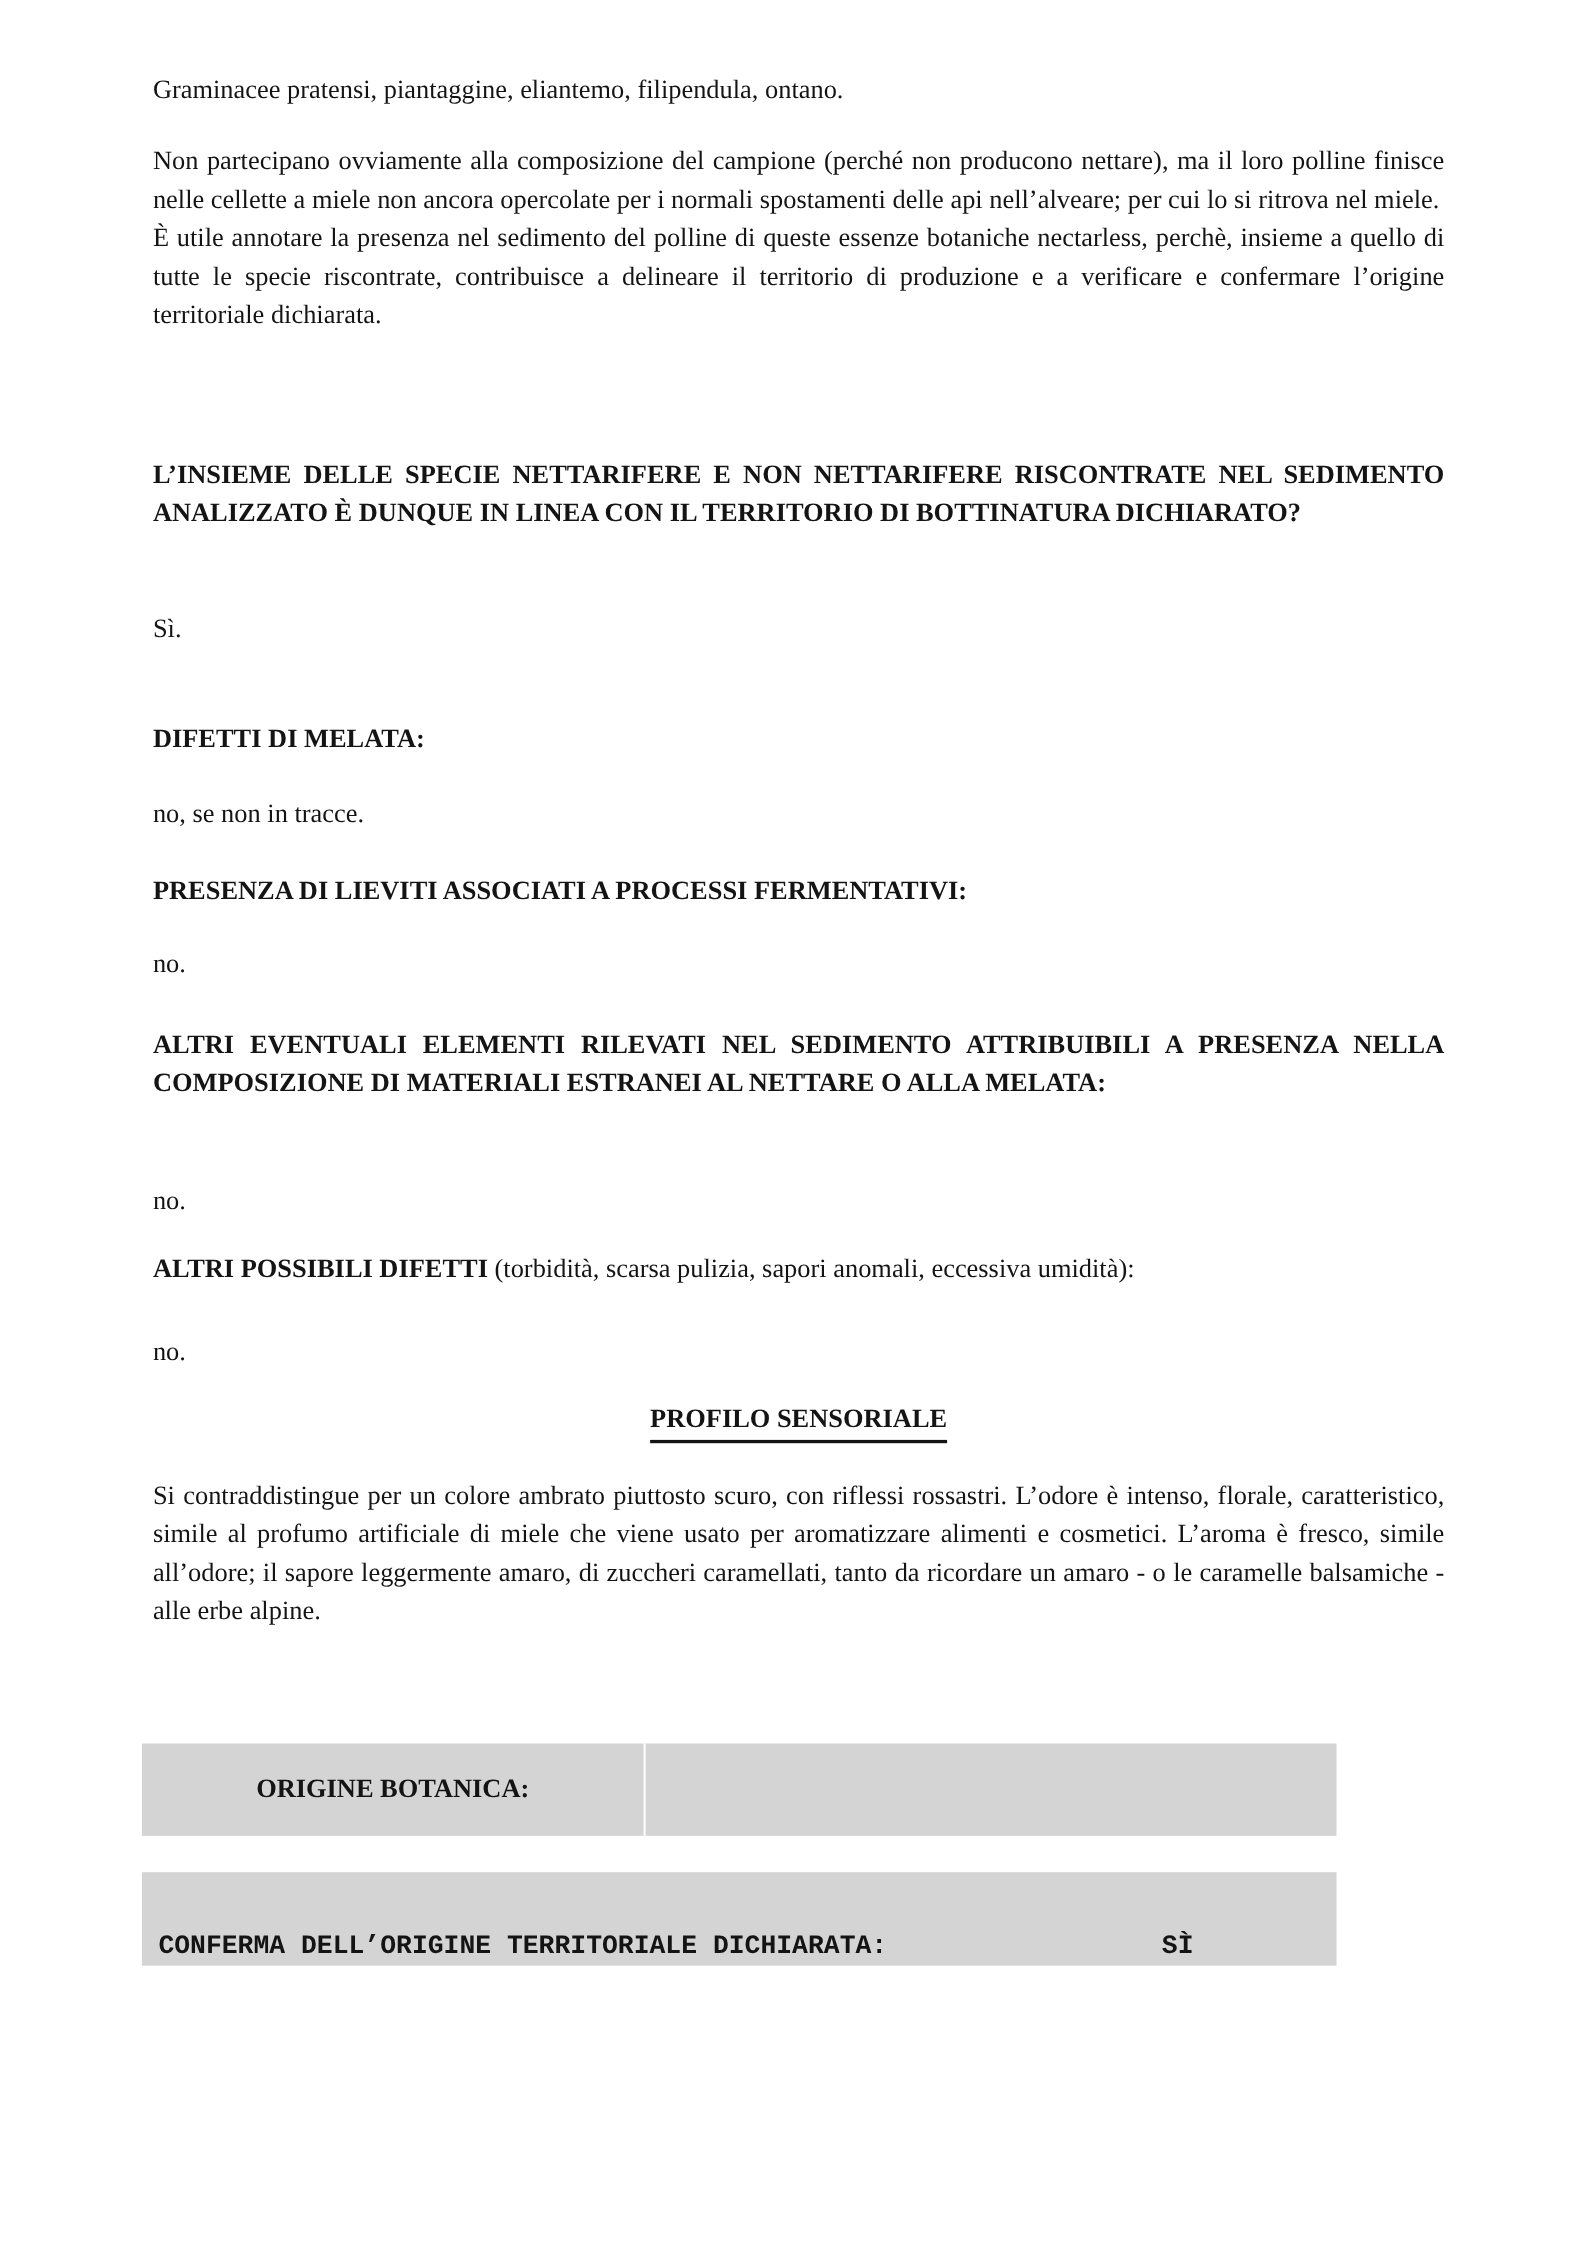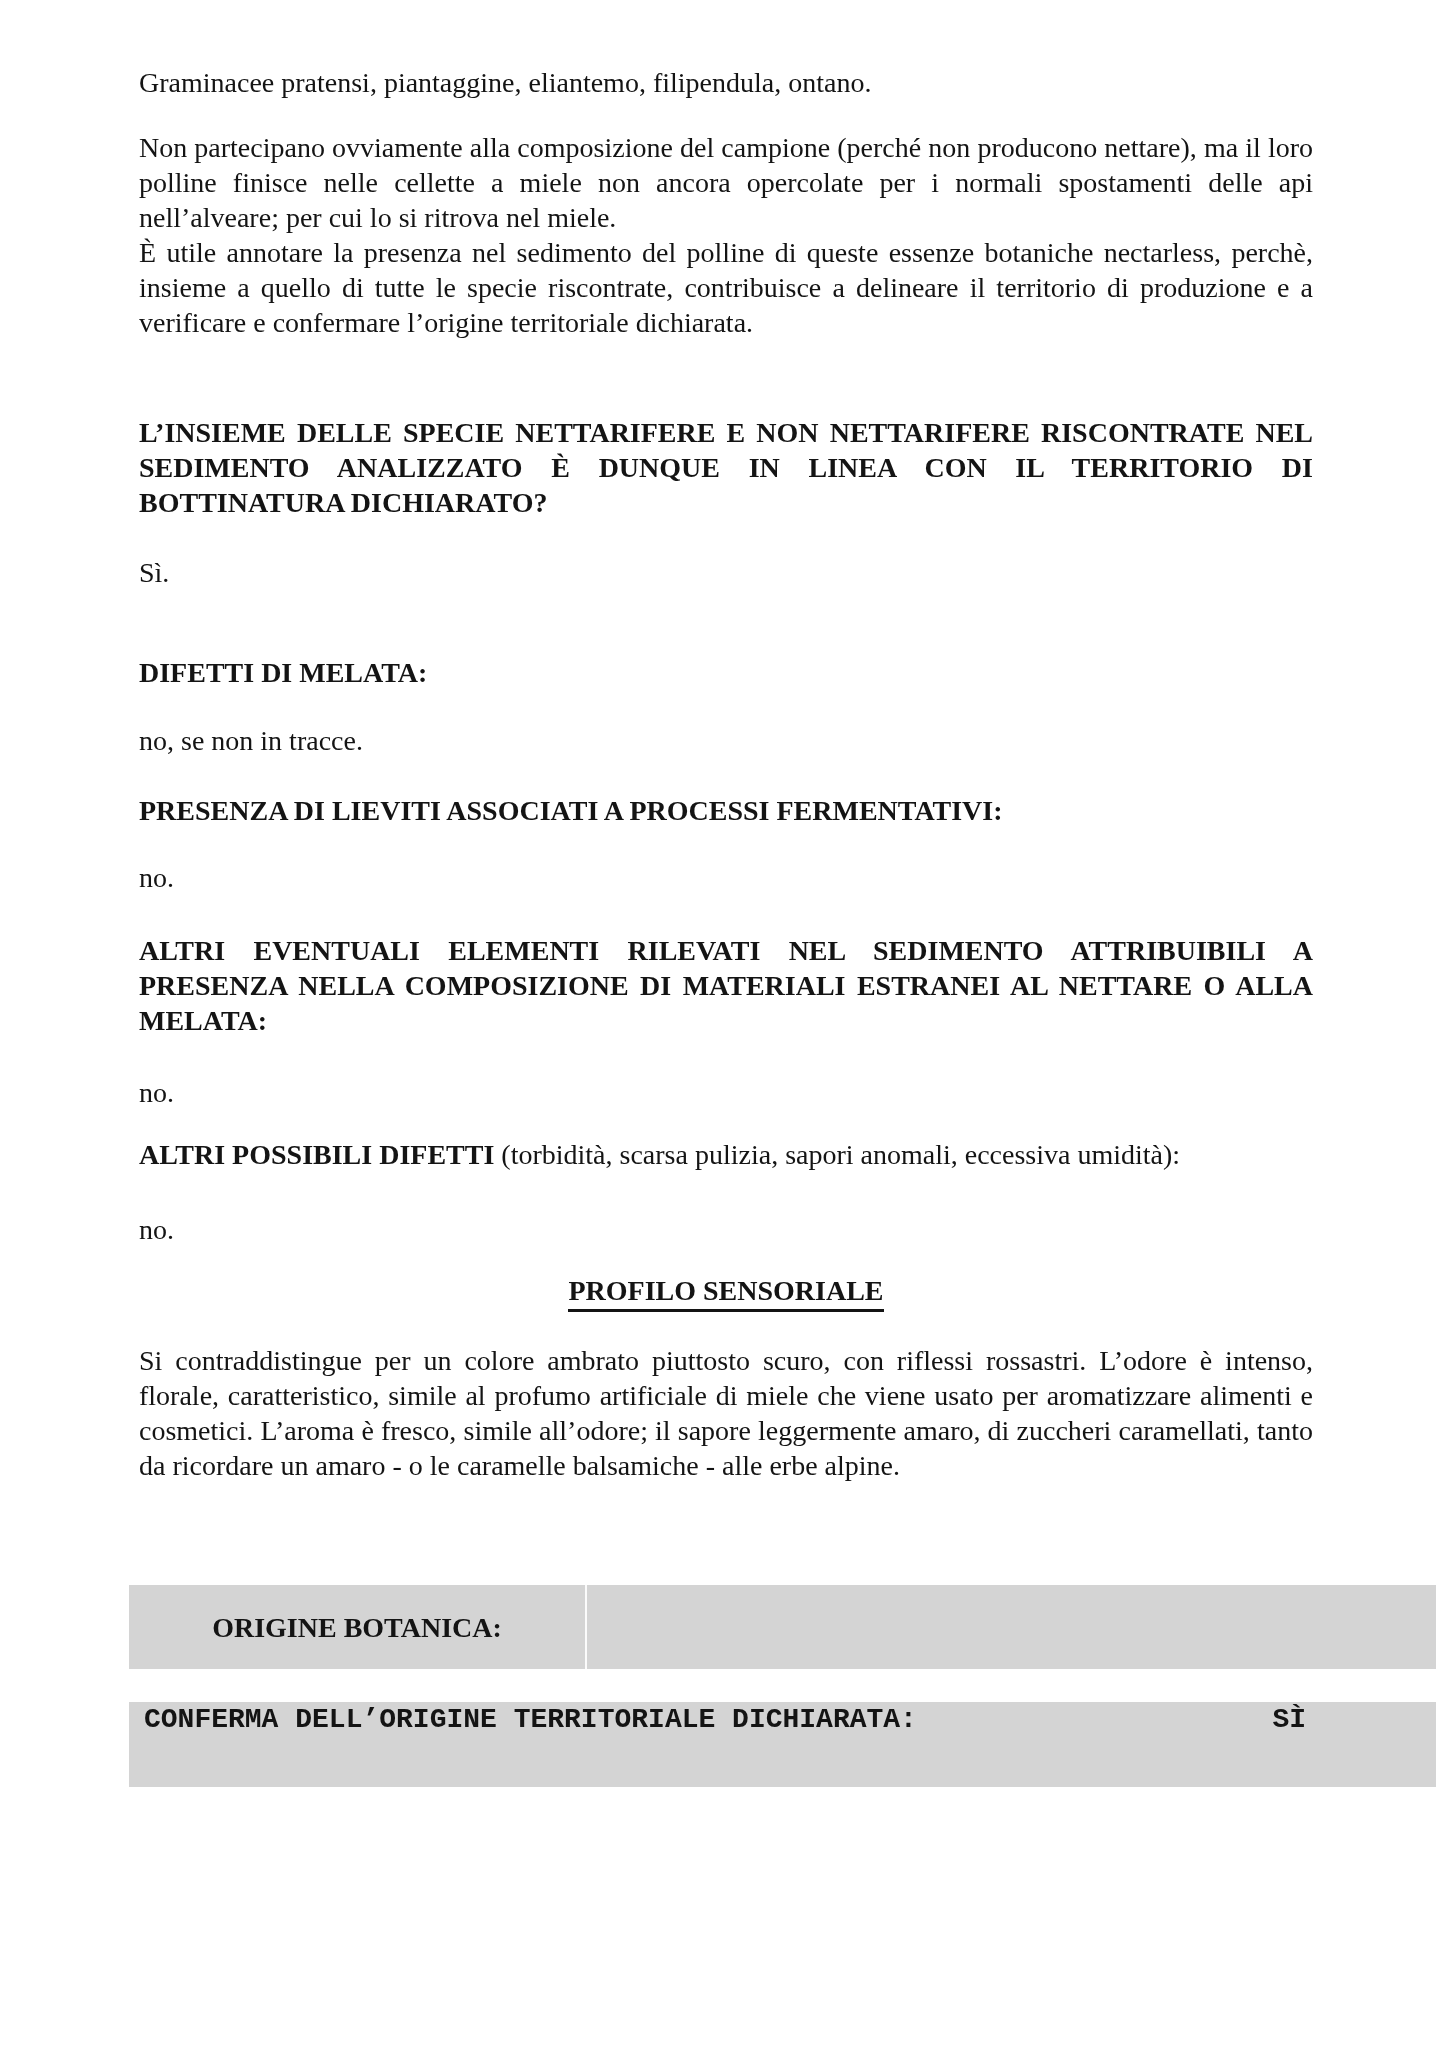--- a/index.html
+++ b/index.html
@@ -9,21 +9,21 @@
   }
   *{margin:0;padding:0;box-sizing:border-box;}
   html,body{background:var(--page-bg);}
   .page{
     position:relative;
     width:1448px;
     height:2048px;
     background:var(--page-bg);
     color:var(--text-color);
     font-family:"Liberation Serif","DejaVu Serif",serif;
-    font-size:28px;
+    font-size:24px;
     line-height:35px;
     overflow:hidden;
   }
   .blk{
     position:absolute;
     left:139px;
     width:1174px;
   }
   .just{text-align:justify;}
   .bold{font-weight:bold;}
@@ -31,24 +31,24 @@
   .center{text-align:center;}
   .sens-title{
     display:inline-block;
     font-weight:bold;
     border-bottom:3px solid var(--text-color);
     padding-bottom:1px;
   }
   .result-box{
     position:absolute;
     left:129px;
-    width:1307px;
+    width:1086px;
     background:var(--box-bg);
     display:flex;
-    align-items:flex-start;
+    align-items:flex-end;
     font-weight:bold;
     gap:28px;
   }
   .result-box.botanica{top:1585px;height:84px;}
   .result-box.territoriale{top:1702px;height:85px;font-family:Liberation Mono, monospace;}
   .cell-left{
     width:458px;
     text-align:center;
     border-right:2px solid rgba(255,255,255,.9);
     align-self:stretch;

